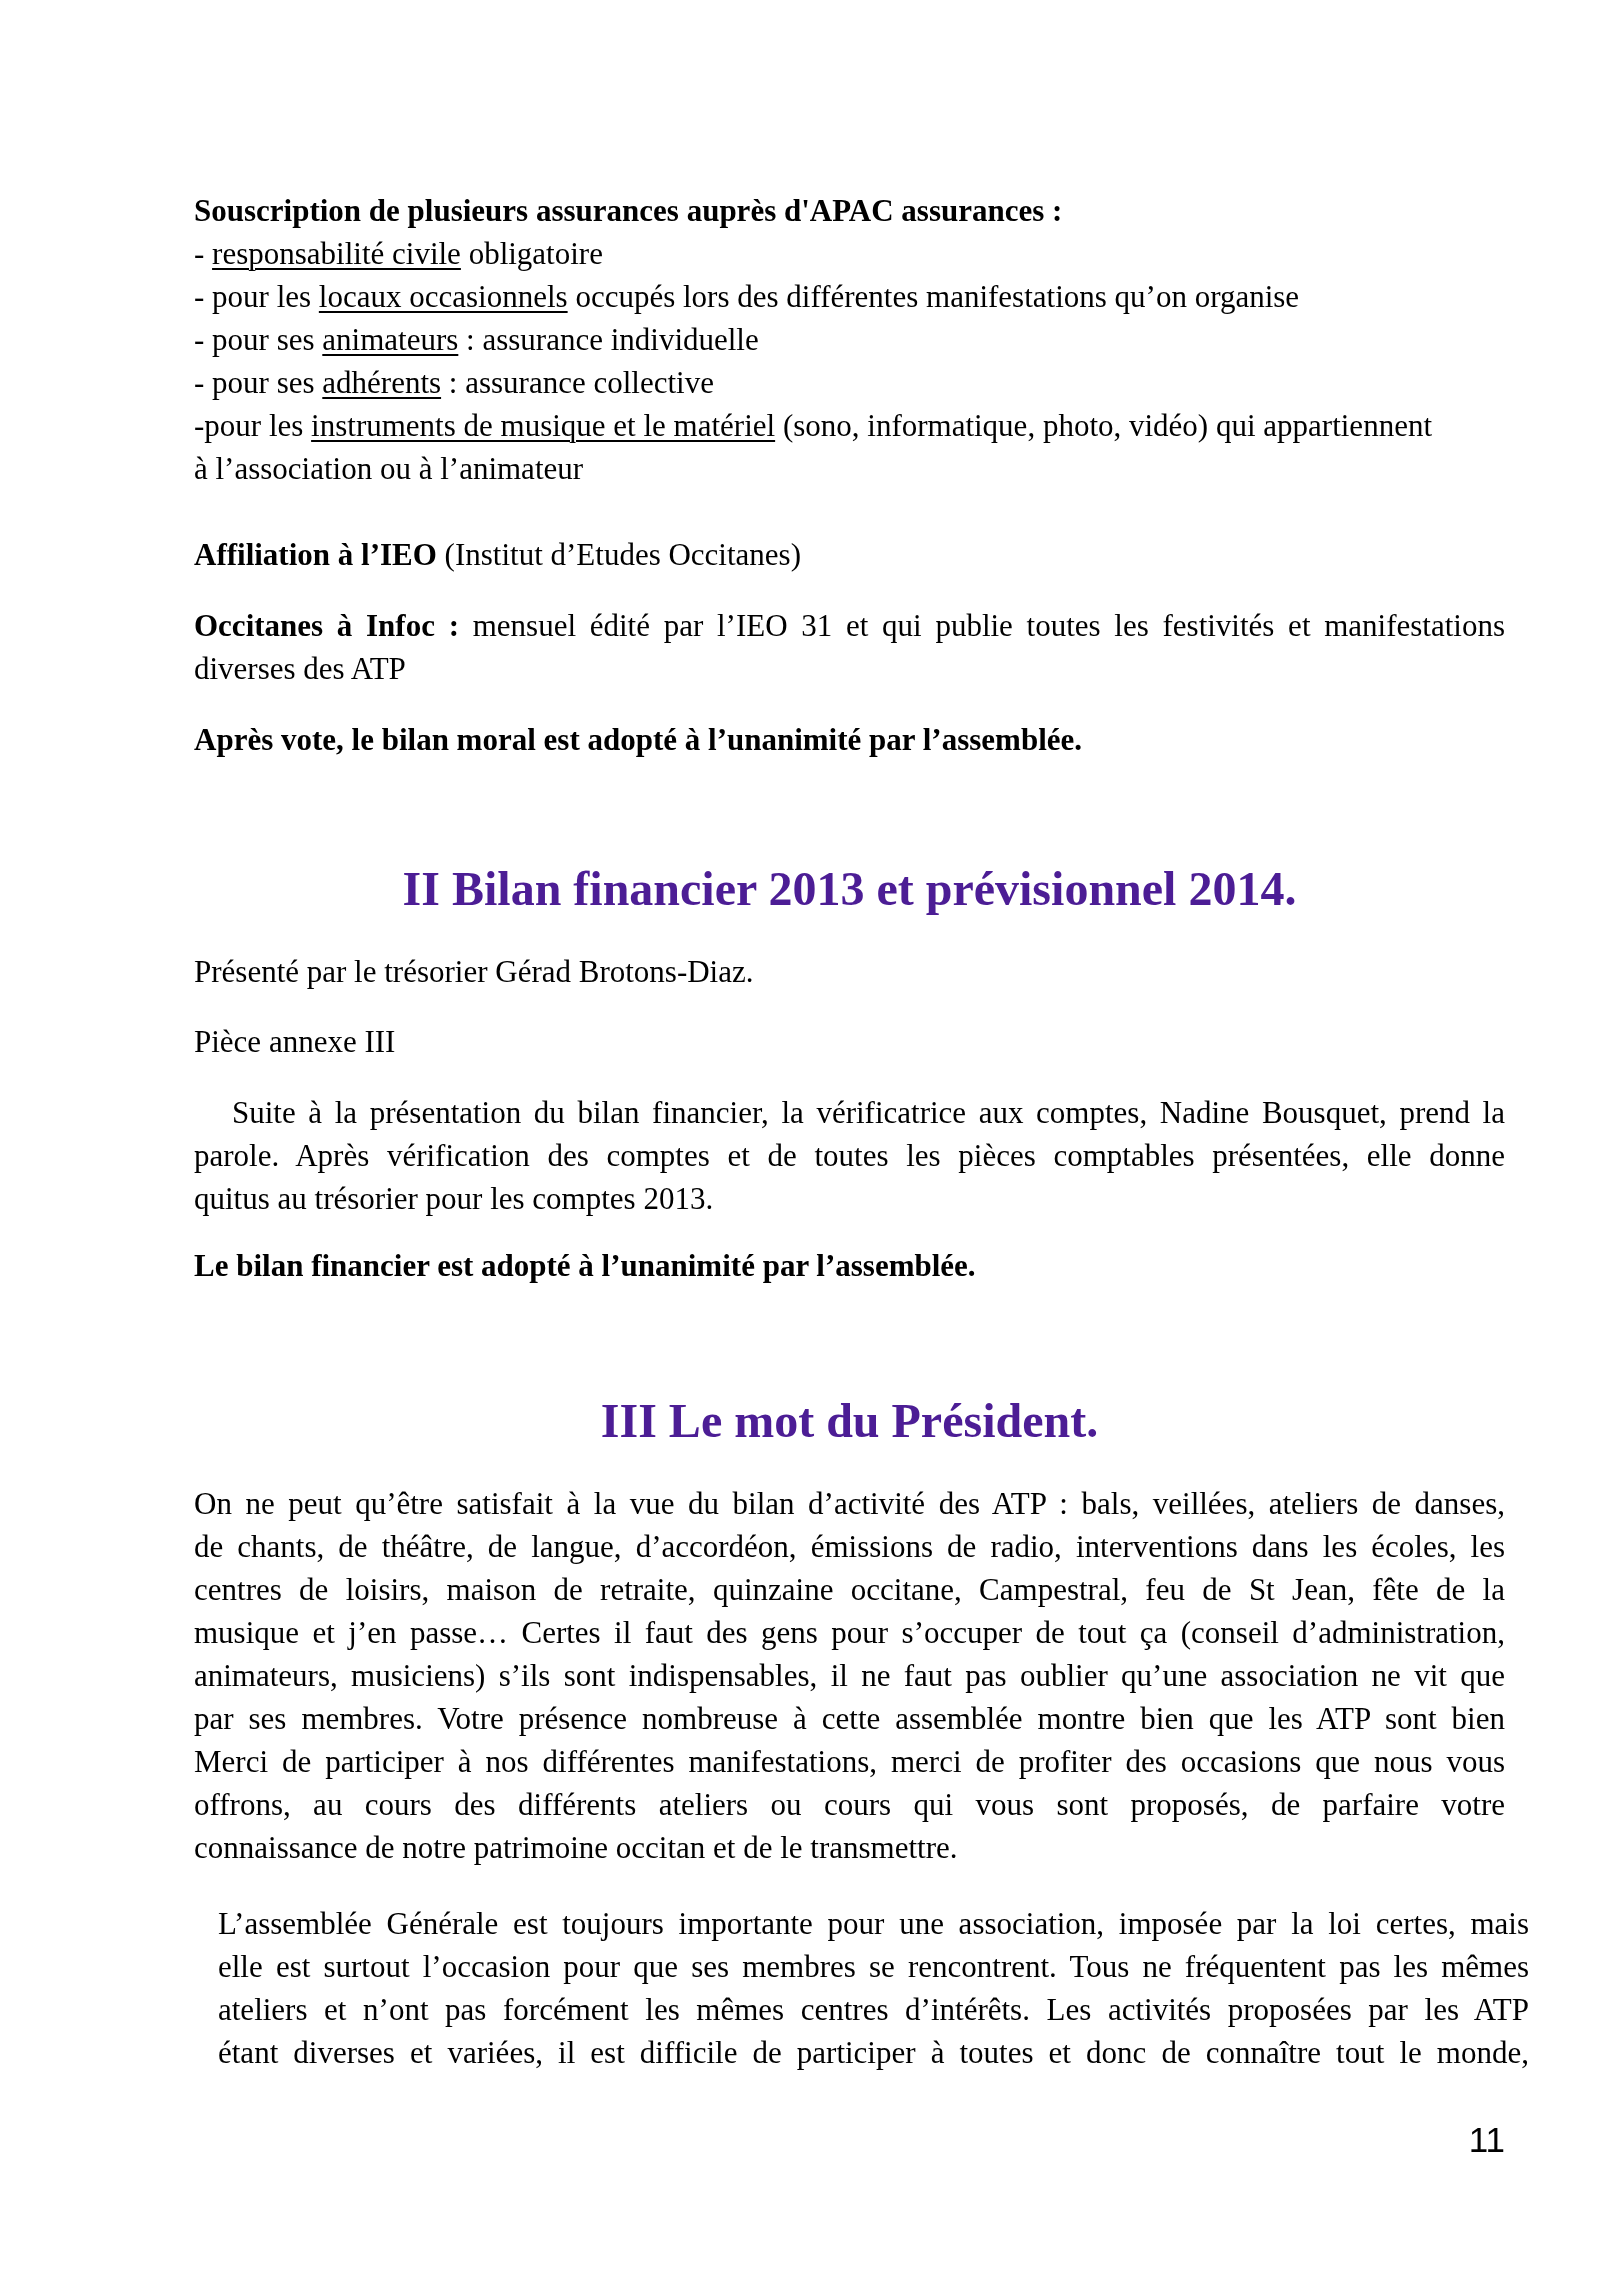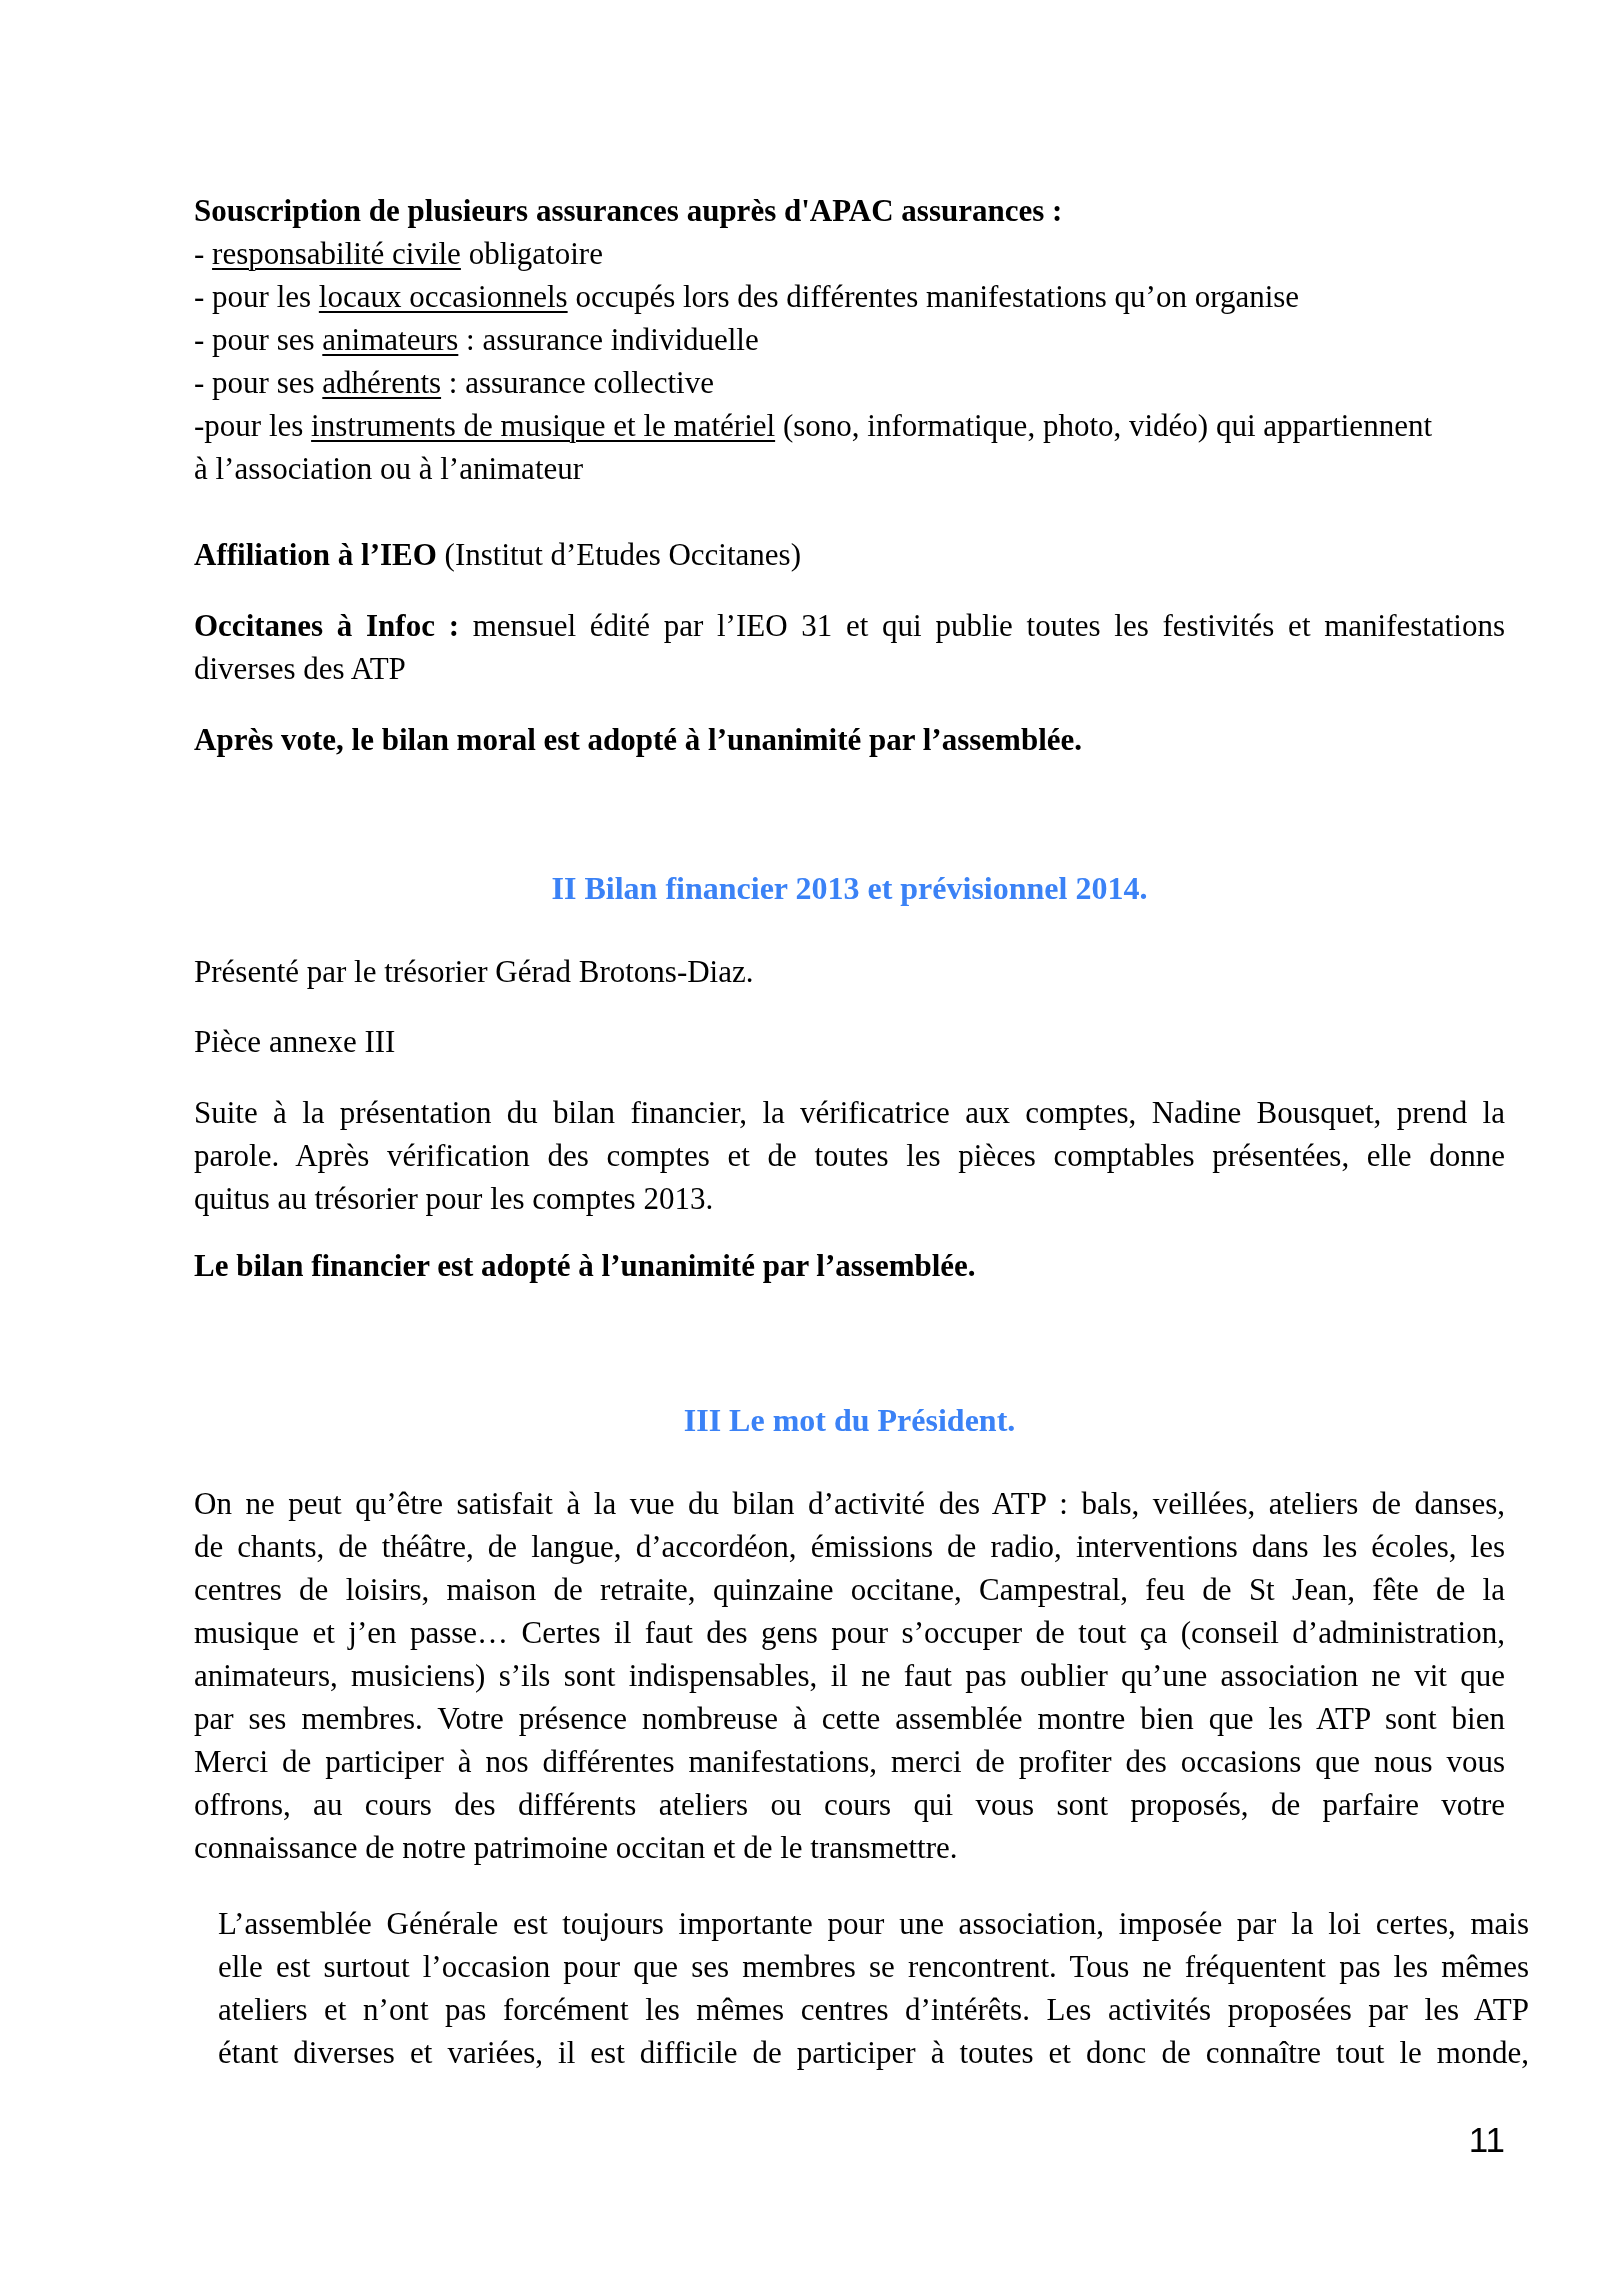--- a/index.html
+++ b/index.html
@@ -19,23 +19,23 @@
   .b { font-weight: bold; }
   .u { text-decoration: underline; text-decoration-thickness: 2px; text-underline-offset: 3.9px; }
   .line { display: block; white-space: nowrap; }
   .heading {
     position: absolute;
     left: 194px;
     width: 1311px;
     text-align: center;
     font-family: "Liberation Serif", "DejaVu Serif", serif;
     font-weight: bold;
-    font-size: 32px;
+    font-size: 48px;
     line-height: 59px;
-    color: #3b82f6;
+    color: #4c1d95;
     margin: 0;
   }
   .pagenum {
     position: absolute;
     right: 116px;
     top: 2123px;
     font-family: "Liberation Sans", "DejaVu Sans", sans-serif;
     font-size: 35px;
     line-height: 33px;
     color: #000000;
@@ -67,21 +67,21 @@
 
   <p class="blk b" style="top:718px;">Après vote, le bilan moral est adopté à l’unanimité par l’assemblée.</p>
 
   <h2 class="heading" style="top:859px;">II Bilan financier 2013 et prévisionnel 2014.</h2>
 
   <p class="blk" style="top:950px;">Présenté par le trésorier Gérad Brotons-Diaz.</p>
 
   <p class="blk" style="top:1020px;">Pièce annexe III</p>
 
   <div class="blk" style="top:1091px;">
-    <span class="line" style="text-align:justify; text-align-last:justify;">Suite à la présentation du bilan financier, la vérificatrice aux comptes, Nadine Bousquet, prend la</span>
+    <span class="line" style="text-align:justify; text-align-last:justify;margin-left:38px;">Suite à la présentation du bilan financier, la vérificatrice aux comptes, Nadine Bousquet, prend la</span>
     <span class="line" style="text-align:justify; text-align-last:justify;">parole.  Après vérification des comptes et de toutes les pièces comptables présentées, elle donne</span>
     <span class="line">quitus au trésorier pour les comptes 2013.</span>
   </div>
 
   <p class="blk b" style="top:1244px;">Le bilan financier est adopté à l’unanimité par l’assemblée.</p>
 
   <h2 class="heading" style="top:1391px;">III Le mot du Président.</h2>
 
   <div class="blk" style="top:1482px;">
     <span class="line jl">On ne peut qu’être satisfait à la vue du bilan d’activité des ATP : bals, veillées, ateliers de danses,</span>

